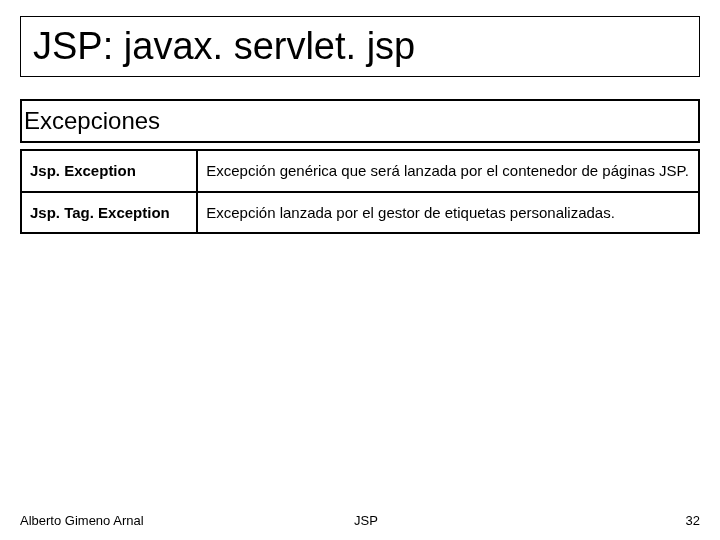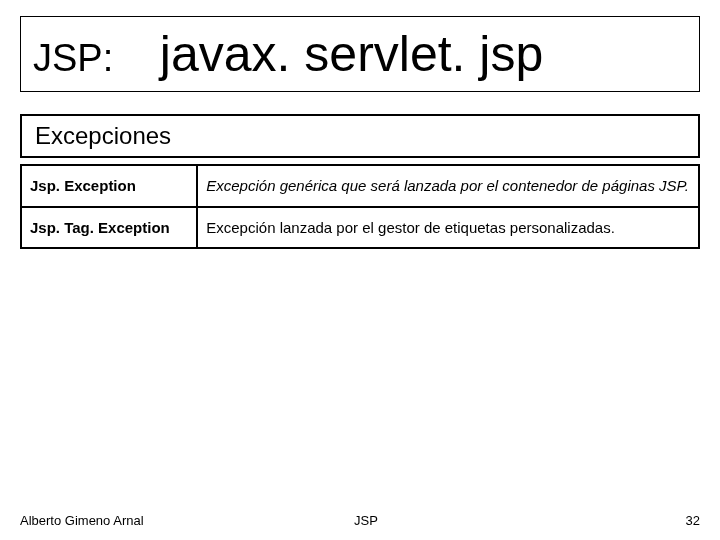--- a/index.html
+++ b/index.html
@@ -1,25 +1,25 @@
 <!DOCTYPE html>
 <html><head>
 <meta charset="utf-8">
 <style>
   * { box-sizing: border-box; margin: 0; padding: 0; }
   html, body { width: 720px; height: 540px; background: #fff; font-family: Arial, Helvetica, sans-serif; color: #000; }
   .slide { position: relative; width: 720px; height: 540px; padding: 16px 20px; }
   .title-box { border: 1px solid #000; padding: 8px 12px; margin-bottom: 22px; }
   .title-box .prefix { font-size: 38px; }
-  .title-box .pkg { font-size: 50px; margin-left: 36px; }
-  .section-box { border: 2px solid #000; padding: 6px 13px; margin-bottom: 6px; font-size: 24px; }
+  .title-box .pkg { font-size: 38px; }
+  .section-box { border: 2px solid #000; padding: 6px 2px; margin-bottom: 6px; font-size: 24px; }
   .tbl { width: 100%; border-collapse: collapse; }
   .tbl td { border: 2px solid #000; padding: 10px 8px; vertical-align: top; font-size: 15px; line-height: 1.3; }
   .tbl td.name { width: 26%; font-weight: bold; white-space: nowrap; }
-  .tbl td.desc.justify { text-align: justify; font-style: italic; }
+  .tbl td.desc.justify { text-align: justify; }
   .footer { position: absolute; left: 20px; right: 20px; bottom: 12px; font-size: 13px; display: flex; justify-content: space-between; align-items: baseline; }
   .footer .center { position: absolute; left: 12px; right: 0; text-align: center; }
 </style>
 </head>
 <body>
 
 <div class="slide">
 
   <div class="title-box">
     <span class="prefix">JSP: </span><span class="pkg">javax. servlet. jsp</span>

